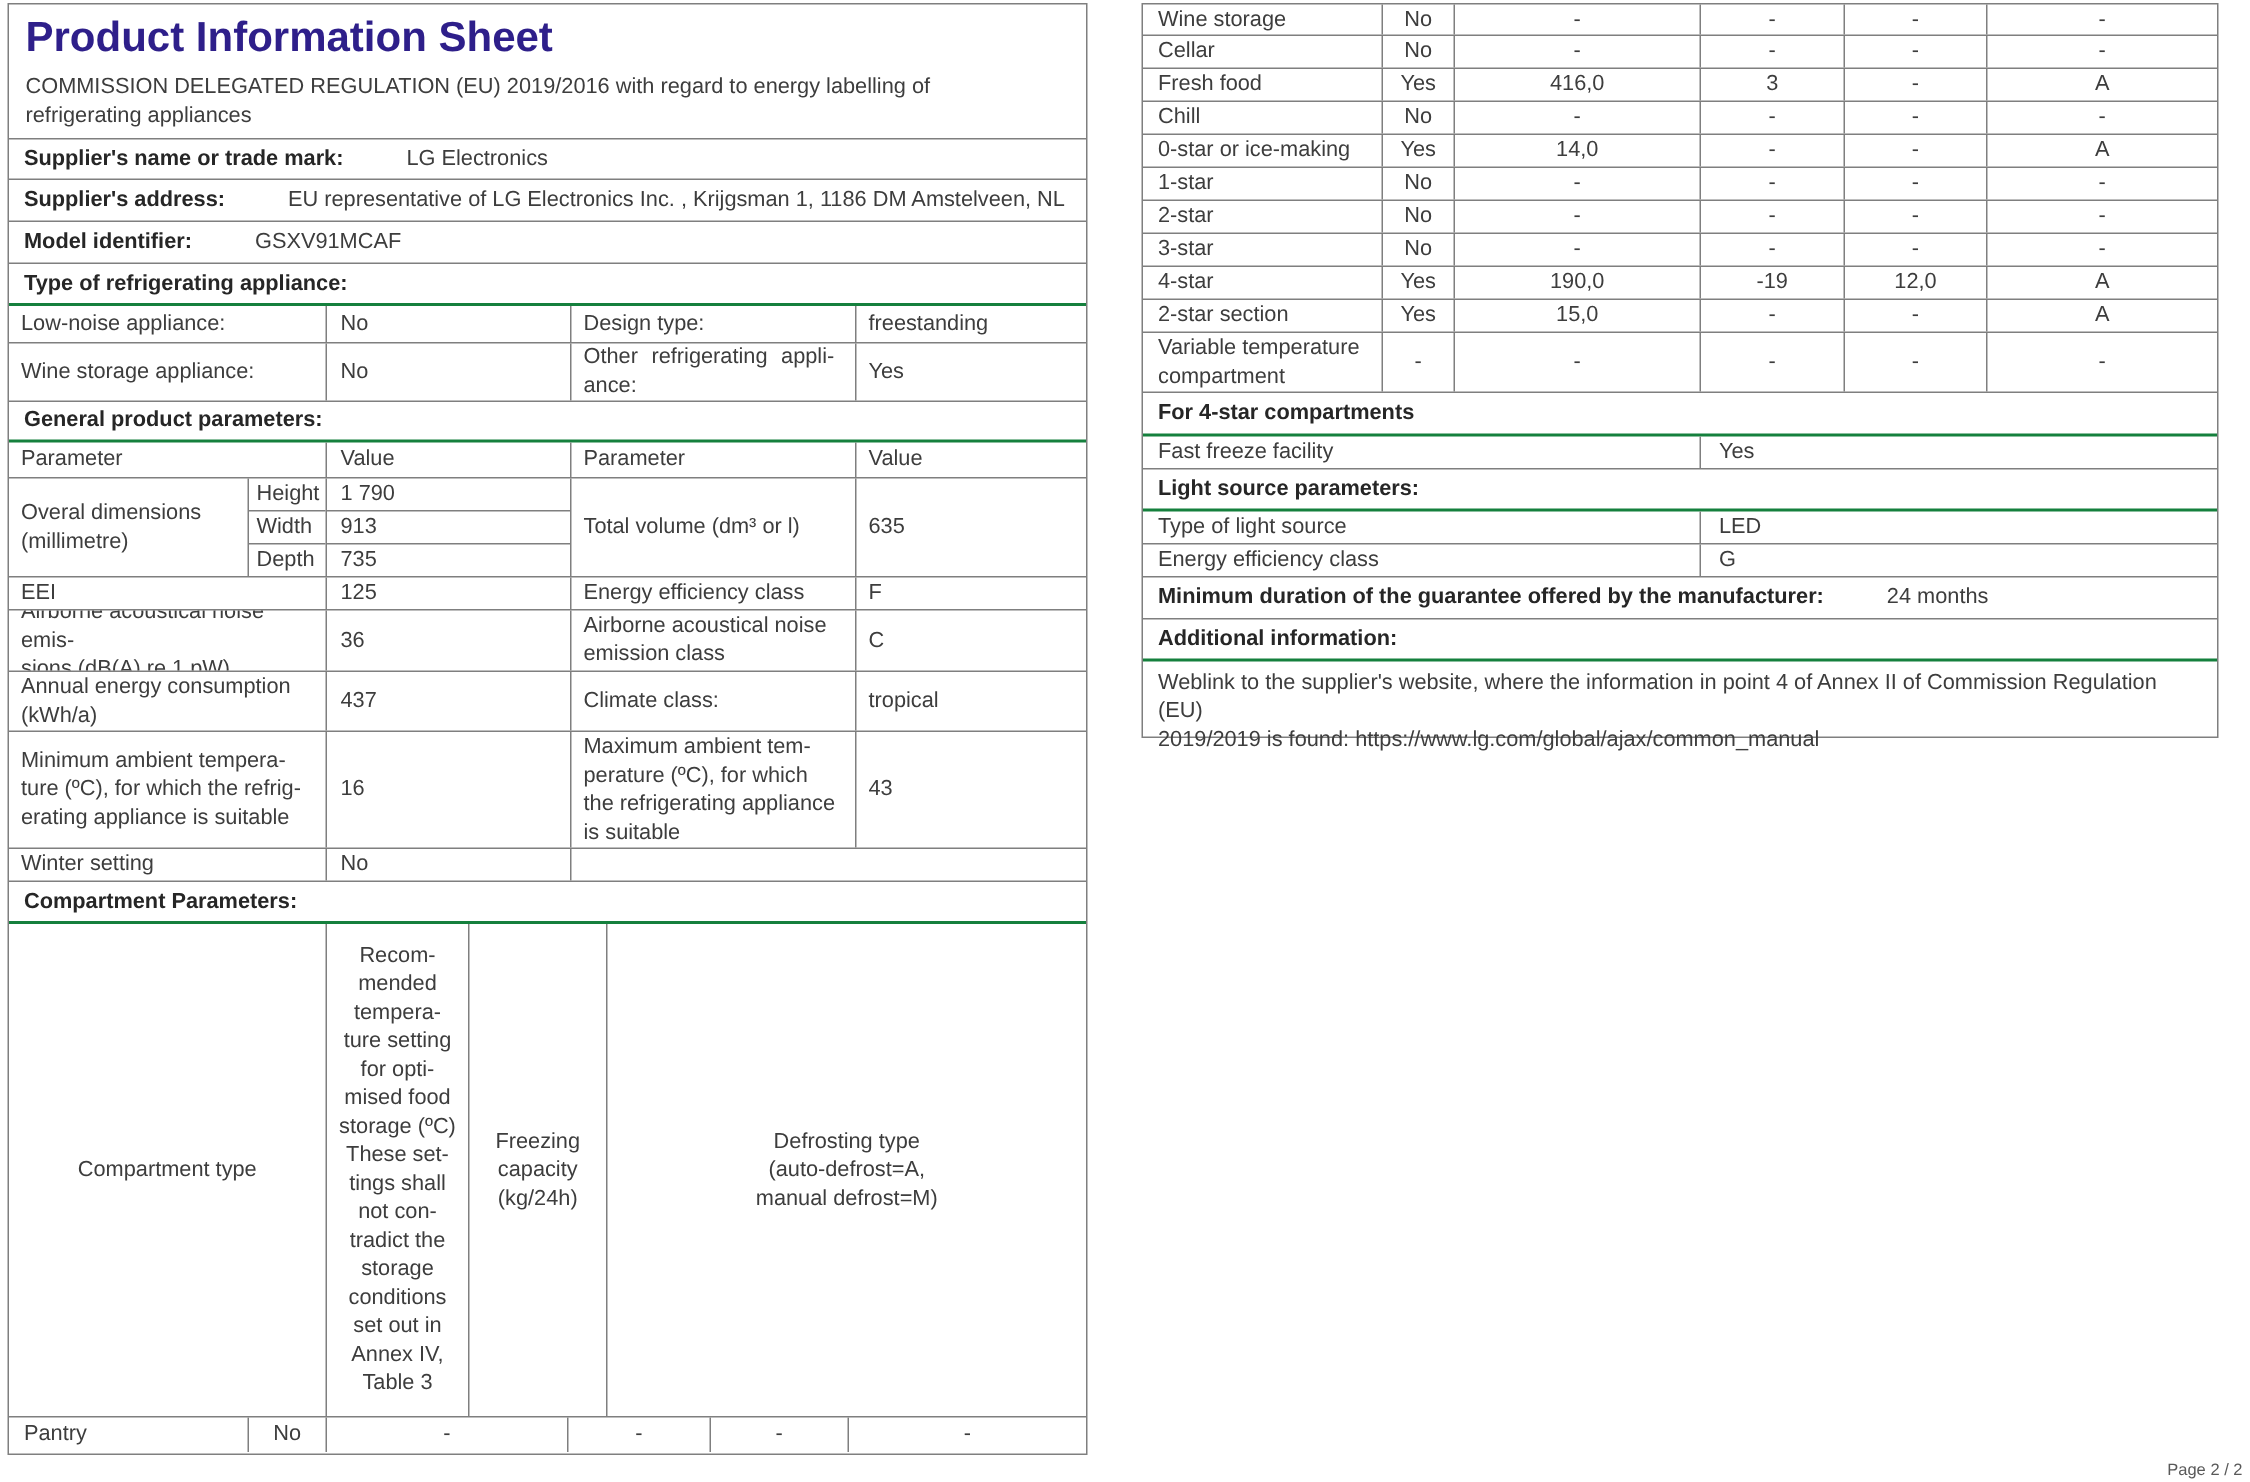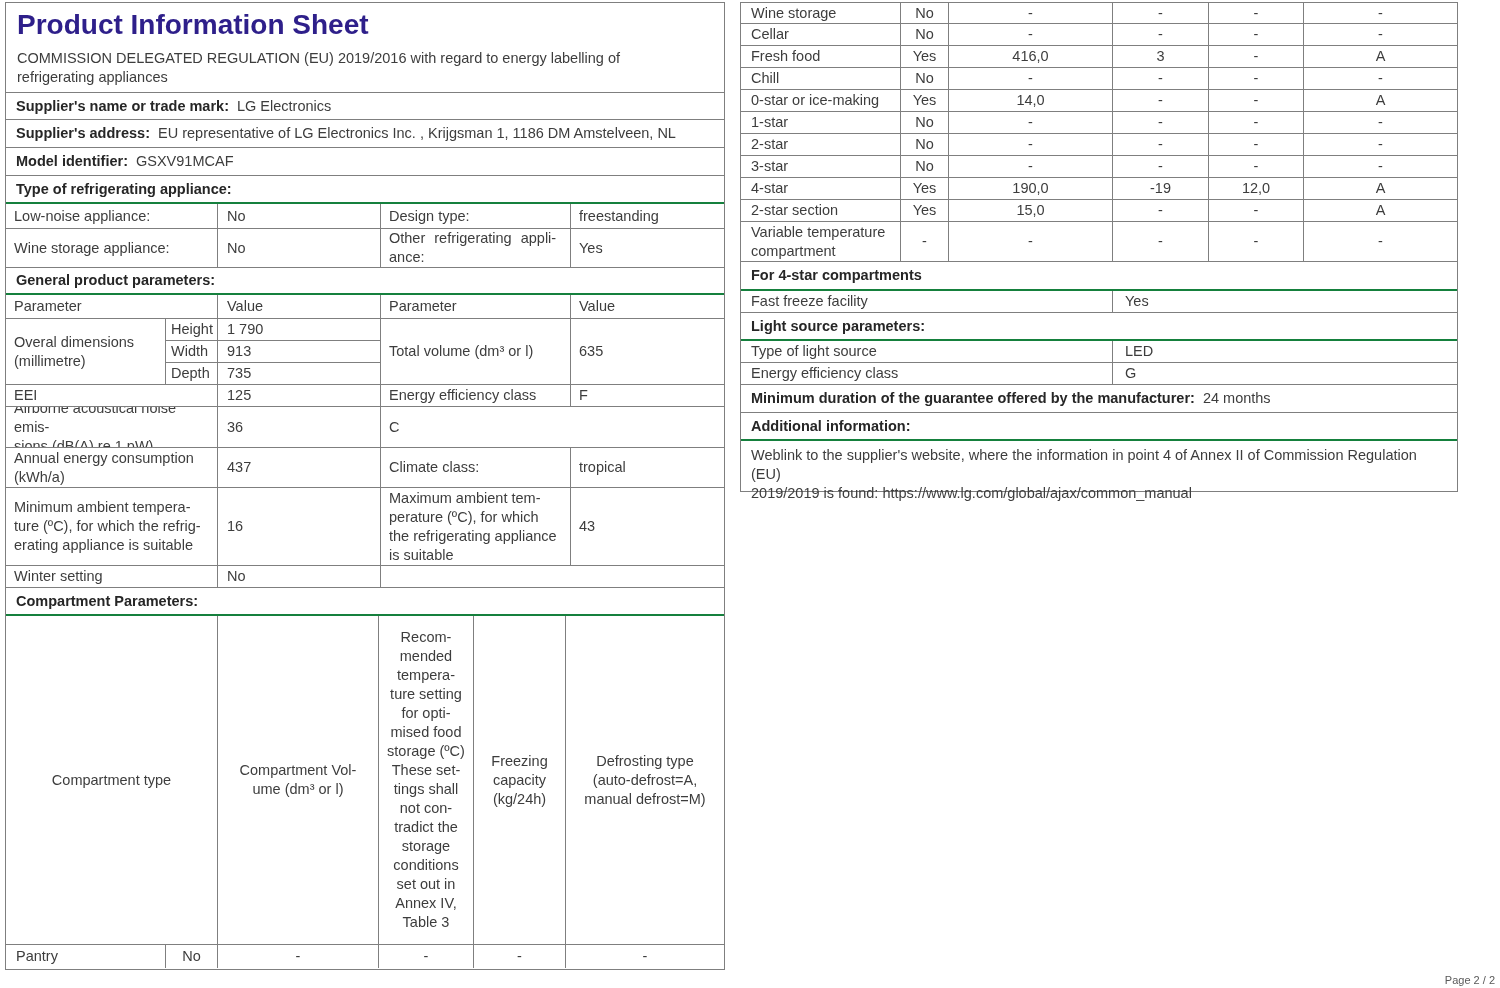--- a/index.html
+++ b/index.html
@@ -5,37 +5,37 @@
   * { box-sizing: border-box; margin: 0; padding: 0; }
   html, body { background: #ffffff; }
   body {
     width: 1500px; height: 988px; position: relative;
     font-family: "Liberation Sans", sans-serif;
     font-size: 14.5px; line-height: 19px; color: #3d3d3d;
     overflow: hidden;
   }
   .box { position: absolute; border: 1px solid #7f7f7f; background: #fff; }
   #page1 { left: 5px; top: 2px; width: 720px; height: 968px; display: flex; flex-direction: column; }
-  #page2 { left: 740px; top: 2px; width: 718px; display: flex; flex-direction: column; }
+  #page2 { left: 761px; top: 2px; width: 718px; display: flex; flex-direction: column; }
 
   .row { display: flex; border-bottom: 1px solid #7f7f7f; flex: none; }
   .row:last-child { border-bottom: none; }
   .cell {
     border-right: 1px solid #7f7f7f;
     padding: 2px 8px; display: flex; align-items: center;
     white-space: pre-line; overflow: hidden;
   }
   .cell:last-child { border-right: none; }
   .num { justify-content: center; text-align: center; padding: 2px 2px; }
   .ctr { justify-content: center; text-align: center; }
   .b { font-weight: bold; color: #262626; }
   .just { word-spacing: 5px; }
 
   
-  .lvrow { display: flex; align-items: center; padding: 0 10px; border-bottom: 1px solid #7f7f7f; flex: none; }
+  .lvrow { display: flex; align-items: center; padding: 0 10px; border-bottom: 1px solid #7f7f7f; flex: none; gap: 34px; }
   .lvrow .val { margin-left: 8px; }
   .headrow { display: flex; align-items: center; padding: 0 10px; border-bottom: 2px solid #15803d; font-weight: bold; color: #262626; flex: none; }
 
   
   #title-block { padding: 5px 11px; border-bottom: 1px solid #7f7f7f; flex: none; }
   #title-block h1 { font-size: 28px; line-height: 34px; color: #2e1f8a; font-weight: bold; letter-spacing: 0px; }
   #title-block p { margin-top: 7px; font-size: 14.5px; line-height: 19px; max-width: 672px; }
 
   
   .lw1 { width: 212px; } .lw2 { width: 163px; padding-left: 9px; } .lw3 { width: 190px; } .lw4 { flex: 1; }
@@ -144,20 +144,22 @@
     <div class="cell lw1">EEI</div>
     <div class="cell lw2">125</div>
     <div class="cell lw3">Energy efficiency class</div>
     <div class="cell lw4">F</div>
   </div>
 
   <div class="row" style="height:41px">
     <div class="cell lw1">Airborne acoustical noise emis-
 sions (dB(A) re 1 pW)</div>
     <div class="cell lw2">36</div>
+    <div class="cell lw3">Airborne acoustical noise
+emission class</div>
     <div class="cell lw4">C</div>
   </div>
 
   <div class="row" style="height:40px">
     <div class="cell lw1">Annual energy consumption
 (kWh/a)</div>
     <div class="cell lw2">437</div>
     <div class="cell lw3">Climate class:</div>
     <div class="cell lw4">tropical</div>
   </div>
@@ -179,22 +181,20 @@
     <div class="cell lw2">No</div>
     <div class="cell" style="flex:1"></div>
   </div>
 
   <div class="headrow" style="height:28px">Compartment Parameters:</div>
 
   <div class="row" style="height:329px">
     <div class="cell ctr cth">Compartment type</div>
     <div style="flex:1; display:flex; flex-direction:column">
       <div style="flex:1; display:flex">
-        <div class="cell ctr cc">Compartment Vol-
-ume (dm³ or l)</div>
         <div class="cell ctr cd temphdr">Recom-
 mended
 tempera-
 ture setting
 for opti-
 mised food
 storage (ºC)
 These set-
 tings shall
 not con-

